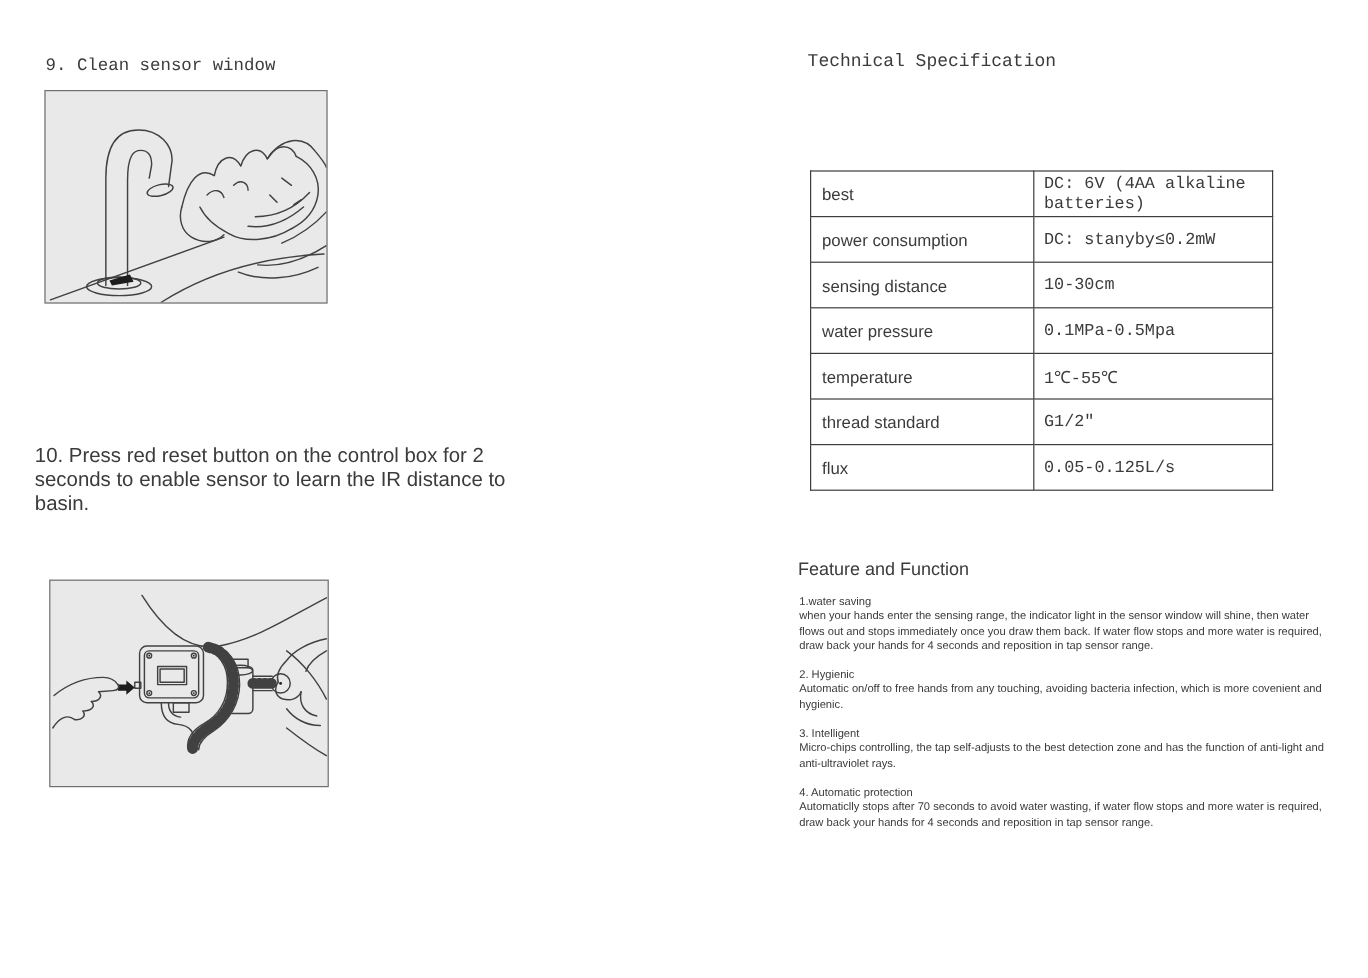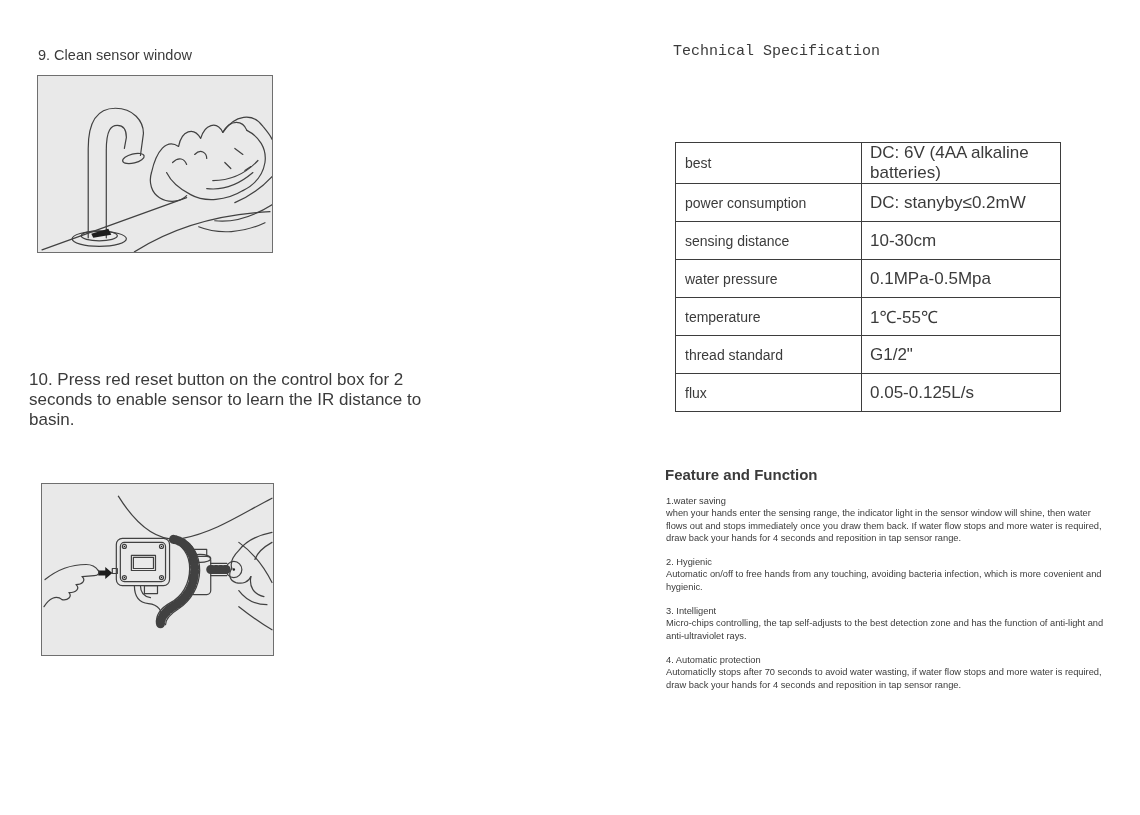--- a/index.html
+++ b/index.html
@@ -3,34 +3,34 @@
 <meta charset="utf-8">
 <style>
   html,body{margin:0;padding:0;}
   body{
     width:1140px;height:815px;background:#ffffff;position:relative;
     font-family:"Liberation Sans", sans-serif;color:#3b3b3b;overflow:hidden;
   }
   .abs{position:absolute;}
 
   
-  #step9-title{left:38px;top:47px;font-size:14.5px;font-weight:400;}
+  #step9-title{left:38px;top:47px;font-size:14.5px;font-weight:400;font-family:Liberation Mono, monospace;}
   .illus{background:#e9e9e9;border:1.5px solid #6f6f6f;box-sizing:border-box;margin:0;}
   #illus1{left:37px;top:75px;width:236px;height:178px;}
   #step10-text{left:29px;top:370px;width:414px;font-size:17px;line-height:20px;margin:0;}
   #illus2{left:41px;top:483px;width:233px;height:173px;}
   .illus svg{display:block;width:100%;height:100%;}
 
   
   #tech-title{left:673px;top:43px;font-size:15px;font-weight:400;font-family:Liberation Mono, monospace;}
   #spec-table{left:675px;top:142px;width:386px;border-collapse:collapse;table-layout:fixed;}
   #spec-table td{border:1.6px solid #3d3d3d;height:37px;vertical-align:middle;overflow:hidden;}
   #spec-table td.lbl{width:176px;padding:0 0 0 9px;font-size:14px;}
-  #spec-table td.val{padding:0 0 0 8px;font-size:17px;}
-  #features-title{left:665px;top:466px;font-size:15px;font-weight:700;text-align:right;}
+  #spec-table td.val{padding:0 0 0 8px;font-size:14px;font-family:Liberation Mono, monospace;}
+  #features-title{left:665px;top:466px;font-size:15px;font-weight:400;text-align:right;}
   #features{left:666px;top:495px;width:449px;font-size:9.3px;line-height:12.3px;}
   .feature{margin:0 11px 12px 0;}
 
   h2,p,figure{margin:0;}
   svg path, svg rect, svg ellipse, svg circle{fill:none;stroke:#414141;stroke-width:1.2;stroke-linecap:round;stroke-linejoin:round;}
   svg .solid{fill:#1d1d1d;stroke:none;}
   svg .corrug{stroke-width:9;stroke-dasharray:1.6 3;}
 </style>
 </head>
 <body>

